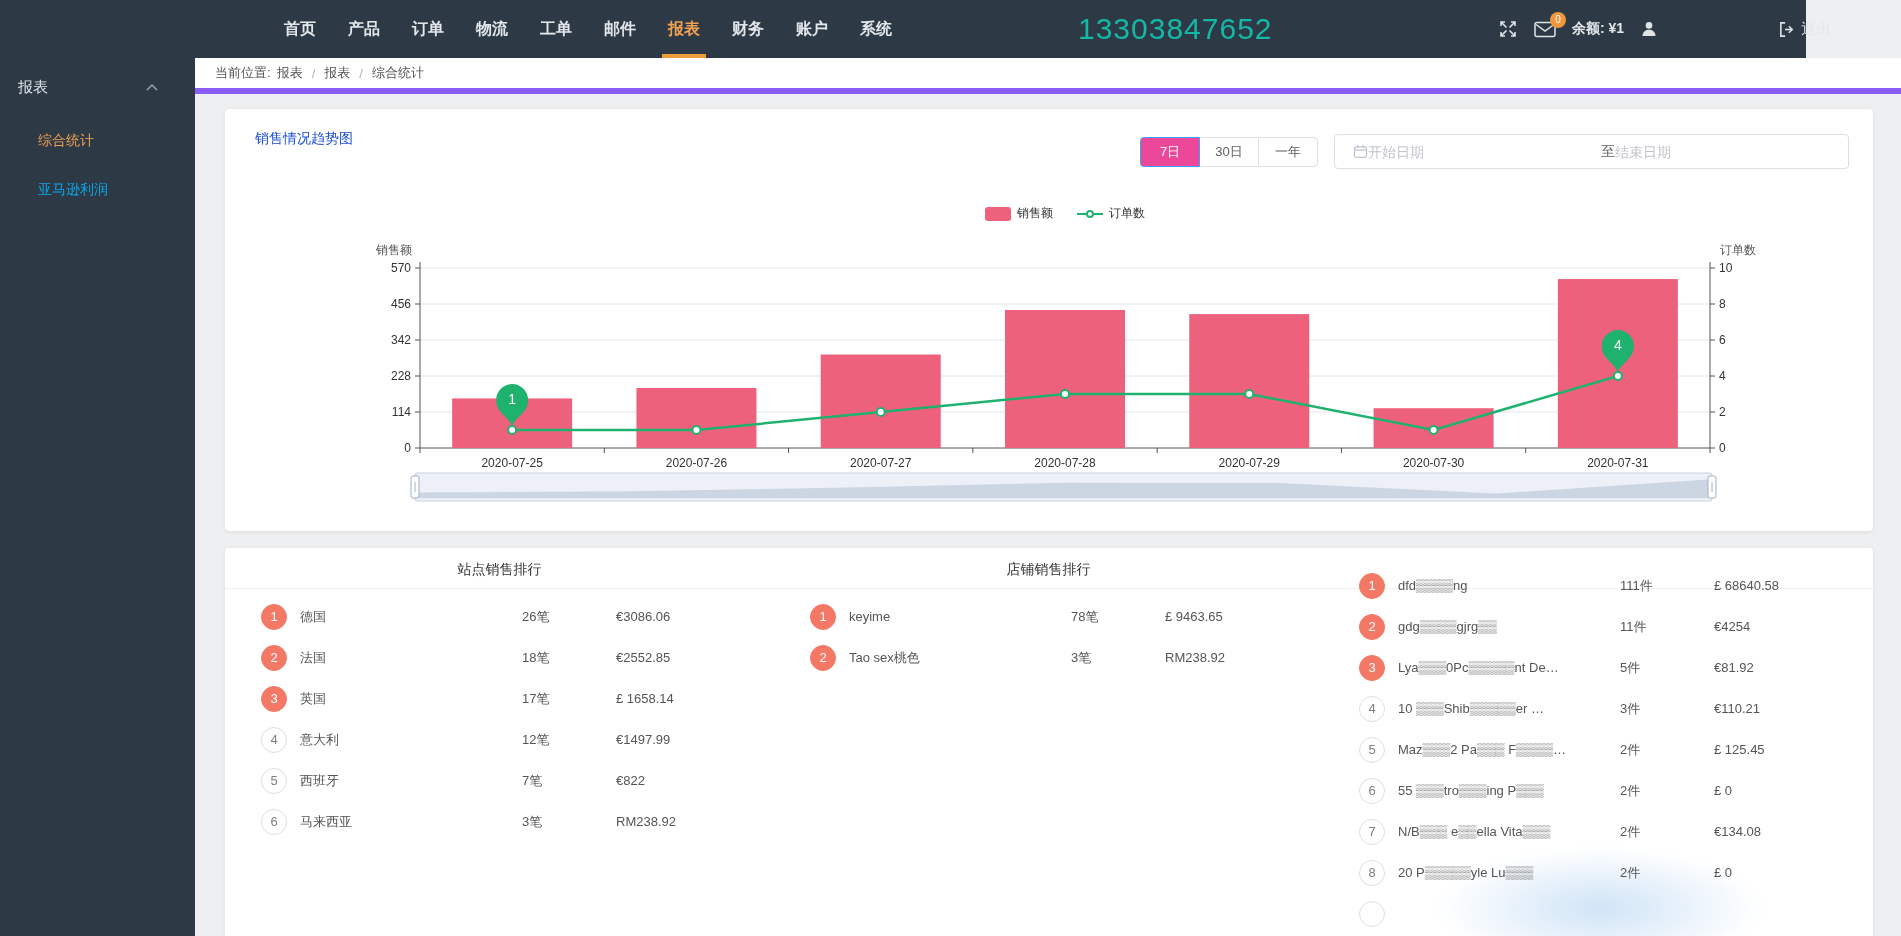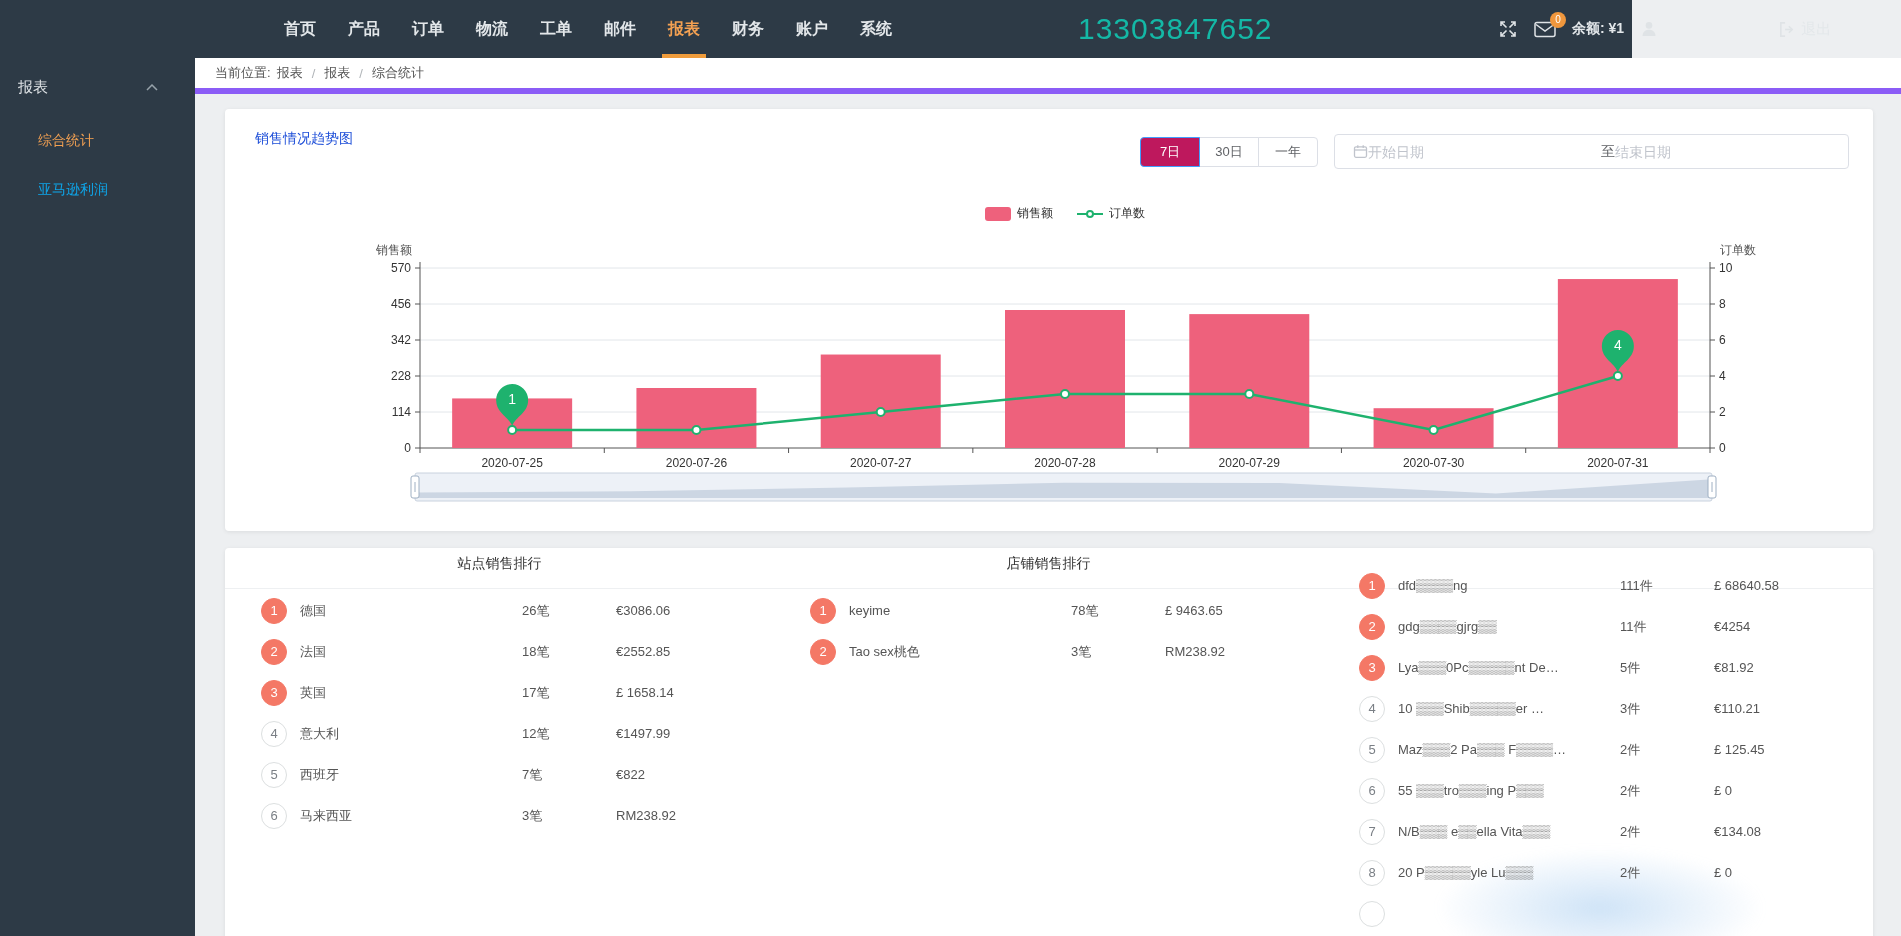--- a/index.html
+++ b/index.html
@@ -1,20 +1,20 @@
 <!DOCTYPE html>
 <html><head>
 <meta charset="utf-8">
 <style>
   * { margin:0; padding:0; box-sizing:border-box; }
   html,body { width:1901px; height:936px; overflow:hidden; }
   body { position:relative; background:#edeff1; font-family:"Liberation Sans","DejaVu Sans",sans-serif; }
 
   
-  .topbar { position:absolute; top:0; left:0; width:1632px; height:58px; background:#2d3a46; z-index:20;padding-left:40px; }
+  .topbar { position:absolute; top:0; left:0; width:1806px; height:58px; background:#2d3a46; z-index:20;padding-left:40px; }
   .topbar-menu { position:absolute; left:268px; top:0; height:58px; display:flex; }
   .menu-item { padding:0 16px; height:58px; line-height:58px; font-size:16px; color:#e3e7ea; font-weight:bold; cursor:pointer; position:relative; white-space:nowrap; }
   .menu-item.active { color:#f2a052; }
   .menu-item.active::after { content:""; position:absolute; left:10px; right:10px; bottom:0; height:4px; background:#ef9c3c; }
   .topbar-phone { position:absolute; left:1078px; top:50%; transform:translateY(-50%); font-size:30px; color:#14b8a6; letter-spacing:1px; }
   .topbar-right { position:absolute; left:1498px; top:0; height:58px; display:flex; align-items:center; gap:16px; }
   .tb-icon { display:flex; align-items:center; cursor:pointer; position:relative; }
   .mail-badge { position:absolute; top:-9px; right:-10px; min-width:16px; height:16px; border-radius:8px; background:#f0973d; color:#fff; font-size:10px; line-height:16px; text-align:center; padding:0 3px; }
   .tb-balance { color:#e3e7ea; font-size:14px; white-space:nowrap;font-weight:bold; }
   .tb-spacer { width:88px; }
@@ -35,21 +35,21 @@
   .content { padding:15px 28px 0 30px; }
   .card { background:#fff; border-radius:4px; box-shadow:0 1px 4px rgba(0,0,0,.08); }
 
   
   .trend-card { position:relative; height:422px; }
   .trend-title { position:absolute; left:30px; top:21px; font-size:14px; color:#1d4ed8; }
   .range-group { position:absolute; left:915px; top:28px; display:flex; }
   .range-btn { width:60px; height:30px; font-size:13px; border:1px solid #dcdfe6; background:#fff; color:#606266; cursor:pointer; margin-left:-1px; font-family:inherit; }
   .range-btn:first-child { border-radius:4px 0 0 4px; margin-left:0; }
   .range-btn:last-child { border-radius:0 4px 4px 0; }
-  .range-btn.active { background:#be185d; border-color:#409eff; color:#fff; position:relative; z-index:1; }
+  .range-btn.active { background:#ec4899; border-color:#409eff; color:#fff; position:relative; z-index:1; }
   .date-box { position:absolute; left:1109px; top:25px; width:515px; height:35px; border:1px solid #dcdfe6; border-radius:4px; display:flex; align-items:center; background:#fff; }
   .date-box .cal { margin-left:18px; flex:none; display:flex; }
   .date-input { flex:1; border:none; outline:none; text-align:left; font-size:14px; color:#606266; font-family:inherit; background:transparent; }
   .date-input::placeholder { color:#c0c4cc; }
   .date-sep { flex:none; font-size:14px; color:#606266; }
 
   .legend-row { position:absolute; left:195px; top:96px; width:1290px; display:flex; justify-content:center; align-items:center; gap:24px; font-size:12px; color:#333; }
   .legend-item { display:flex; align-items:center; gap:6px; cursor:pointer; }
   .legend-swatch { width:26px; height:14px; border-radius:3px; background:#ee617c; }
   .legend-line { width:26px; height:2px; background:#1eb26e; position:relative; }
@@ -57,21 +57,21 @@
 
   .chart-svg { position:absolute; left:0; top:0; }
   .tick-label { font-size:12px; fill:#333; }
   .axis-name { font-size:12px; fill:#555; }
 
   
   .rank-card { position:relative; margin-top:17px; height:470px; overflow:hidden; }
   .rank-divider { position:absolute; top:40px; left:0; right:0; border-top:1px solid #eef0f2; }
   .rank-col { position:absolute; top:0; width:549px; }
   .rank-col.c0 { left:0; } .rank-col.c1 { left:549px; } .rank-col.c2 { left:1098px; }
-  .rank-title { margin-top:7px; text-align:center; font-size:14px; color:#333; }
+  .rank-title { margin-top:13px; text-align:center; font-size:14px; color:#333; }
   .rank-rows { margin-top:17px; }
   .rank-row { height:41px; display:flex; align-items:center; padding-left:36px; padding-right:50px; }
   .rank-badge { width:26px; height:26px; border-radius:50%; background:#fff; border:1px solid #dcdfe0; color:#7a7f85; font-size:13px; display:flex; align-items:center; justify-content:center; flex:none; }
   .rank-badge.top3 { background:#f47866; border-color:#f47866; color:#fff; }
   .rank-name { margin-left:13px; width:222px; font-size:13px; color:#555; white-space:nowrap; overflow:hidden; flex:none; }
   .rank-count { width:94px; font-size:13px; color:#555; flex:none; }
   .rank-value { flex:1; font-size:13px; color:#555; white-space:nowrap; }
   .watermark { position:absolute; left:1210px; top:300px; width:330px; height:120px;
     background:radial-gradient(ellipse at center, rgba(168,205,240,.55), rgba(168,205,240,0) 70%); filter:blur(5px); }
 </style>

